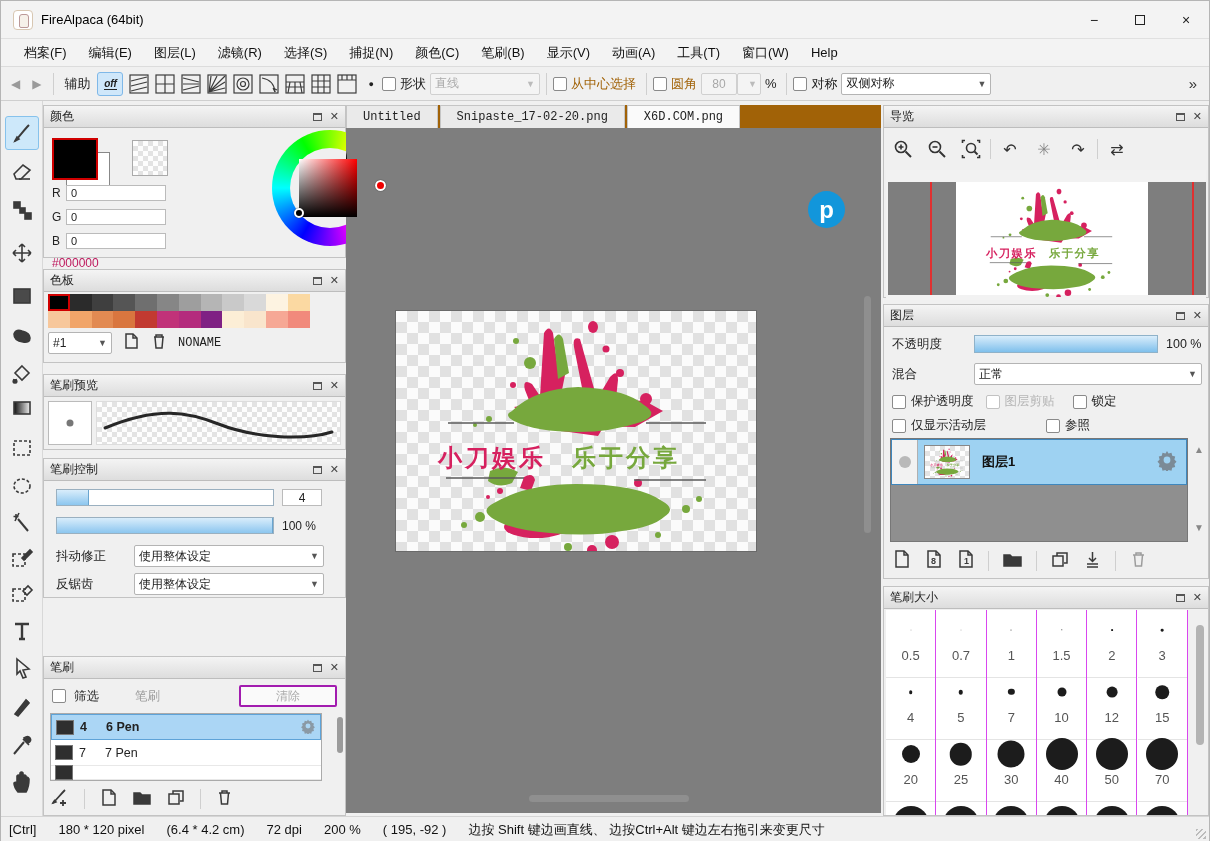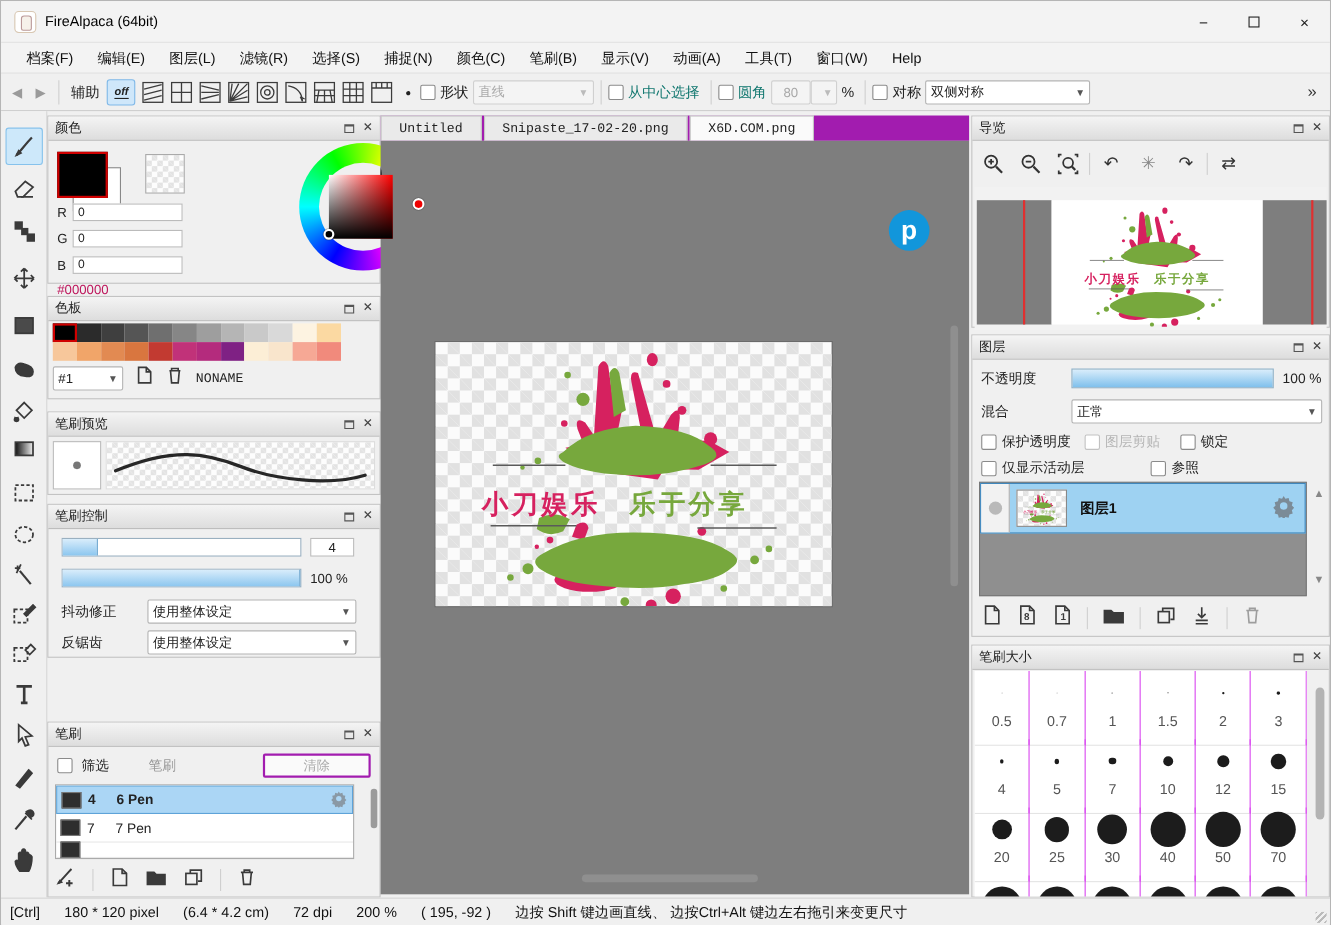--- a/index.html
+++ b/index.html
@@ -16,21 +16,21 @@
   .maxglyph { width:10px; height:10px; border:1px solid #222; display:inline-block; }
 
   
   .menubar { position:absolute; left:0; top:38px; width:100%; height:28px; background:#f3f3f3; border-bottom:1px solid #dcdcdc; display:flex; align-items:center; padding-left:12px; }
   .menuitem { font-size:13px; color:#111; padding:4px 11px; cursor:default; }
 
   
   .toolbar { position:absolute; left:0; top:66px; width:100%; height:34px; background:#f0f0f0; border-bottom:1px solid #cfcfcf; display:flex; align-items:center; padding:0 4px; }
   .tb-sep { width:1px; height:22px; background:#cfcfcf; margin:0 6px; }
   .tb-lbl { font-size:13px; color:#222; margin:0 4px; white-space:nowrap; }
-  .tb-lbl.dis { color:#0f766e; }
+  .tb-lbl.dis { color:#a16207; }
   .navarrow { font-size:12px; color:#9a9a9a; padding:2px 6px; }
   .offbtn { width:26px; height:24px; background:#cfe7fa; border:1px solid #7fb8e8; border-radius:3px; display:flex; align-items:center; justify-content:center; margin:0 3px; }
   .offbtn span { font-size:10px; font-style:italic; font-weight:bold; color:#222; border-bottom:1px solid #222; }
   .snapbtn { width:26px; height:24px; display:flex; align-items:center; justify-content:center; border-radius:3px; }
   .snapbtn svg { stroke:#3c3c3c; fill:none; stroke-width:1.2; }
   .tbdot { font-size:9px; color:#222; margin:0 8px; }
   .cb { width:14px; height:14px; background:#fff; border:1px solid #8a8a8a; border-radius:2px; display:inline-block; flex:none; }
   .cb.dis { border-color:#c2c2c2; }
   .dd { background:#fff; border:1px solid #b4b4b4; border-radius:2px; height:22px; display:flex; align-items:center; font-size:12px; color:#222; padding:0 4px; }
   .dd .arr { margin-left:auto; font-size:9px; color:#555; padding-left:6px; }
@@ -98,21 +98,21 @@
   .brow.sel { background:#abd6f5; border:1px solid #5ea3d8; font-weight:bold; }
   .bthumb { width:18px; height:15px; background:#2e2e2e; border:1px solid #777; margin-right:6px; flex:none; }
   .bsize { width:26px; }
   .bgear { margin-left:auto; }
   .blist-scroll { position:absolute; right:2px; top:60px; width:6px; height:36px; background:#9b9b9b; border-radius:3px; }
   .brushicons { position:absolute; left:6px; top:130px; display:flex; align-items:center; gap:14px; }
   .brushicons svg, .layericons svg { stroke:#3a3a3a; fill:none; stroke-width:1.5; }
   .isep { width:1px; height:20px; background:#cfcfcf; }
 
   
-  .tabsbar { position:absolute; left:345px; top:104px; width:535px; height:23px; display:flex; background:#a21caf; }
+  .tabsbar { position:absolute; left:345px; top:104px; width:535px; height:23px; display:flex; background:#a16207; }
   .ctab { height:23px; padding:0 16px; font-size:12px; color:#222; font-family:"Liberation Mono",monospace; display:flex; align-items:center; background:#eaeaea; border:1px solid #c5c5c5; border-bottom:none; margin-right:2px; }
   .ctab.active { background:#fafafa; }
   .canvas { position:absolute; left:345px; top:127px; width:535px; height:685px; background:#7e7e7e; overflow:hidden; }
   .checker { background-color:#fbfbfb;
     background-image:linear-gradient(45deg,#e1e1e1 25%,transparent 25%,transparent 75%,#e1e1e1 75%),
                      linear-gradient(45deg,#e1e1e1 25%,transparent 25%,transparent 75%,#e1e1e1 75%);
     background-size:22px 22px; background-position:0 0,11px 11px; }
   .checker-sm { background-color:#fdfdfd;
     background-image:linear-gradient(45deg,#e3e3e3 25%,transparent 25%,transparent 75%,#e3e3e3 75%),
                      linear-gradient(45deg,#e3e3e3 25%,transparent 25%,transparent 75%,#e3e3e3 75%);

